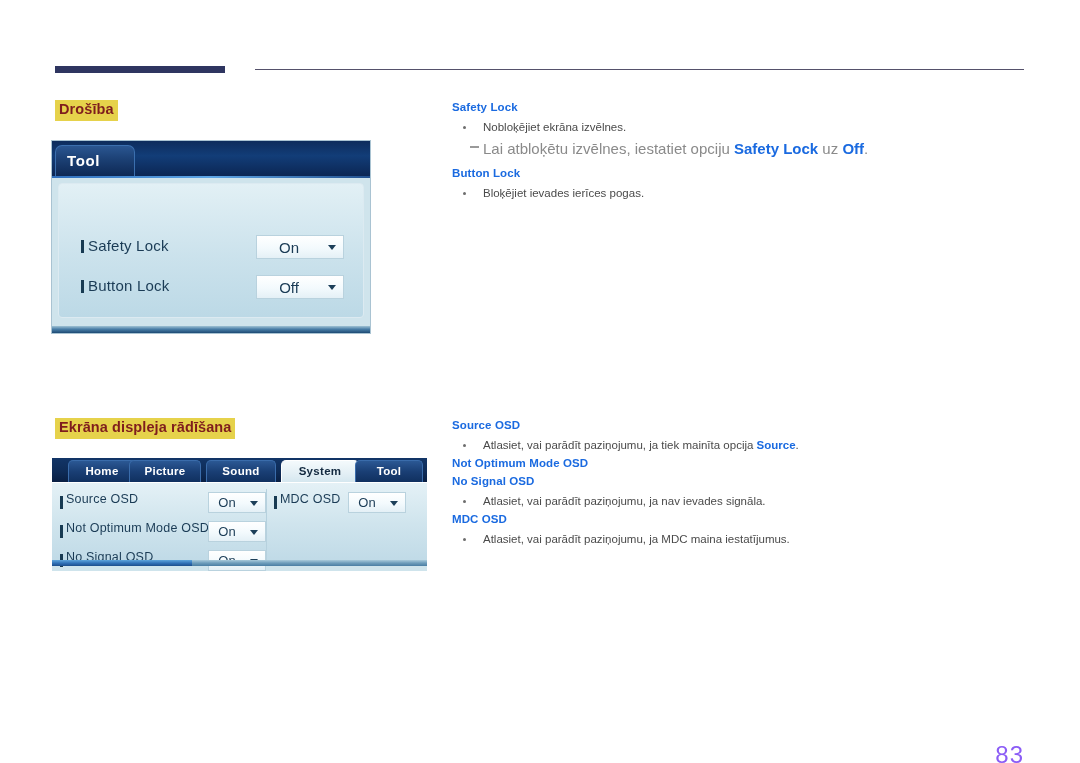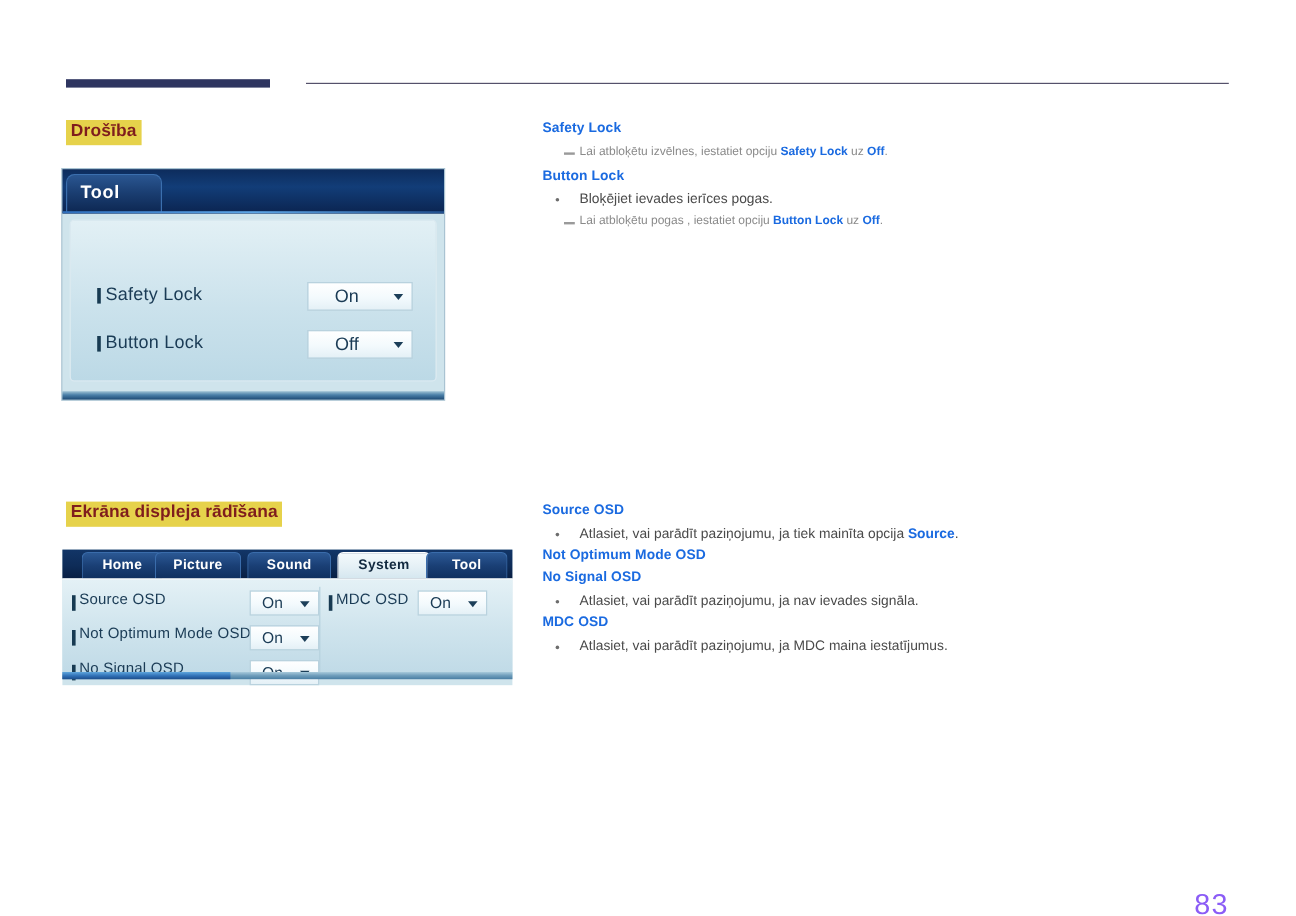--- a/index.html
+++ b/index.html
@@ -266,21 +266,21 @@
     content: "";
     position: absolute;
     left: 11px; top: 7px;
     width: 3px; height: 3px;
     border-radius: 50%;
     background: #6d6d6d;
   }
   .d-note {
     position: relative;
     padding-left: 31px;
-    font-size: 10px;
+    font-size: 15px;
     color: #8a8a8a;
     line-height: 1.5;
     margin: 0 0 6px 0;
     font-family: "Liberation Sans", sans-serif;
   }
   .d-note::before {
     content: "";
     position: absolute;
     left: 18px; top: 8px;
     width: 9px; height: 2px;
@@ -336,29 +336,27 @@
       </div>
     </div>
 
   </div>
   <div class="tool-foot"></div>
 </div>
 
 <div class="desc" id="desc-security">
 
   <div class="d-head">Safety Lock</div>
+  <div class="d-bullet">Nobloķējiet ekrāna izvēlnes.</div>
   <div class="d-note">
     <span>Lai atbloķētu izvēlnes, iestatiet opciju </span><span class="d-blue">Safety Lock</span><span> uz </span><span class="d-blue">Off</span><span>.</span>
   </div>
 
   <div class="d-head">Button Lock</div>
   <div class="d-bullet">Bloķējiet ievades ierīces pogas.</div>
-  <div class="d-note">
-    <span>Lai atbloķētu pogas , iestatiet opciju </span><span class="d-blue">Button Lock</span><span> uz </span><span class="d-blue">Off</span><span>.</span>
-  </div>
 
 </div>
 
 <div class="sec-heading" id="heading-osd">Ekrāna displeja rādīšana</div>
 
 <div class="sys-panel">
 
   <div class="sys-tabbar">
     <div class="sys-tab" style="left:16px;width:68px;">
       <span>Home</span>

